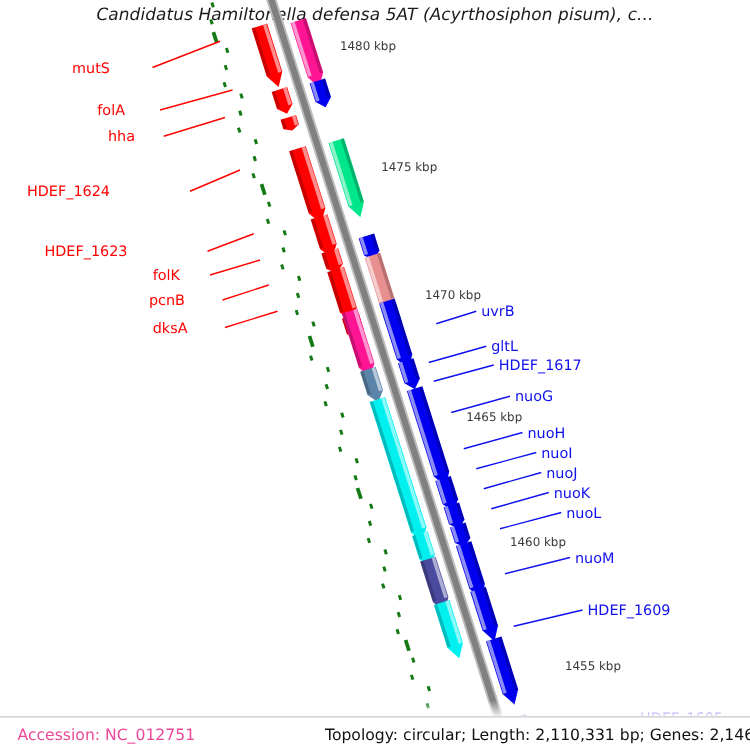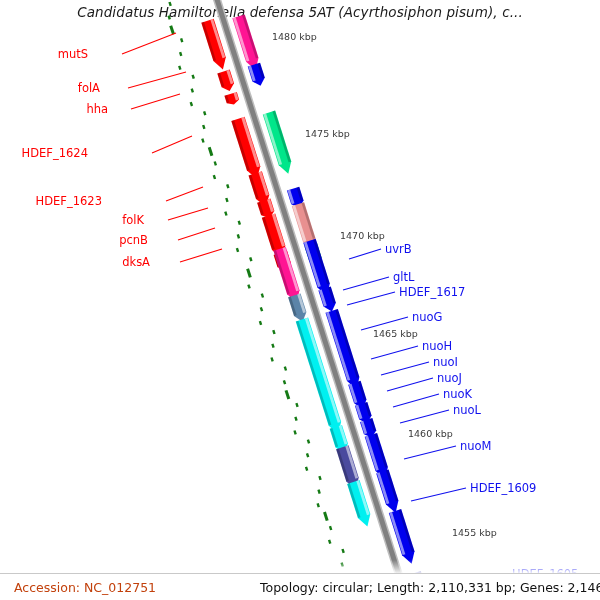--- a/index.html
+++ b/index.html
@@ -16,21 +16,21 @@
     font-style:italic;font-size:13.5px;color:#1a1a1a;
     white-space:nowrap;letter-spacing:0.1px;
   }
 
   .statusbar{
     position:absolute;left:0;bottom:0;width:600px;height:26px;
     background:#ffffff;border-top:1px solid #c9c9c9;
     display:flex;align-items:center;
   }
   .status-left{
-    position:absolute;left:14px;font-size:12.5px;color:#c2410c;
+    position:absolute;left:14px;font-size:12.5px;color:#ec4899;
     font-family:"DejaVu Sans", sans-serif;white-space:nowrap;
   }
   .status-right{
     position:absolute;left:260px;font-size:12.5px;color:#111;
     font-family:"DejaVu Sans", sans-serif;white-space:nowrap;
   }
   .gene-label{
     font-family:"DejaVu Sans", sans-serif;
     font-size:11.5px;white-space:nowrap;
   }

